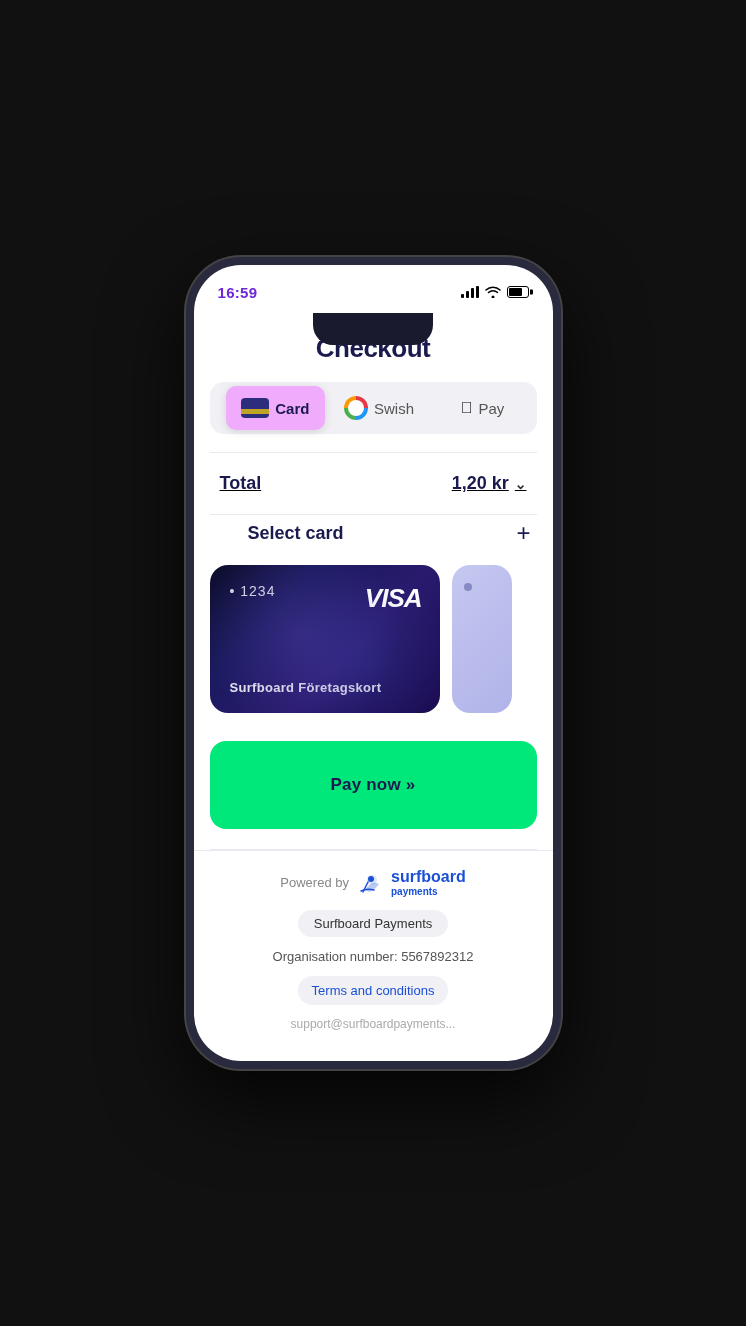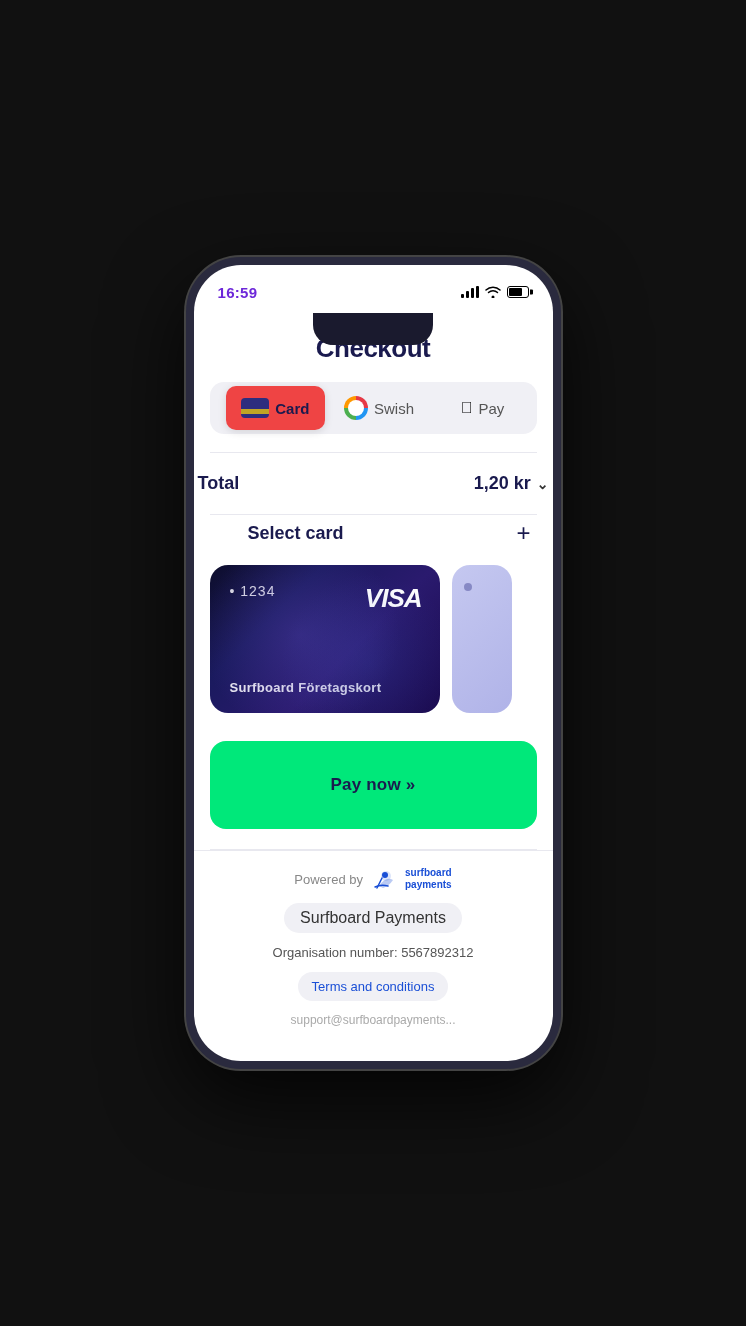--- a/index.html
+++ b/index.html
@@ -150,21 +150,21 @@
       gap: 6px;
       padding: 10px 8px;
       border-radius: 10px;
       cursor: pointer;
       font-size: 15px;
       font-weight: 500;
       color: #555;
     }
 
     .tab-item.active {
-      background: #ef4444;
+      background: #f0abfc;
       color: #1a1a4e;
       box-shadow: 0 2px 8px rgba(0,0,0,0.12);
       font-weight: 600;
       margin-left: 12px;
     }
 
     
     .card-tab-icon {
       width: 28px;
       height: 20px;
@@ -209,21 +209,22 @@
       height: 1px;
       background: #e8e8ef;
       margin: 0 16px;
     }
 
     
     .total-section {
       display: flex;
       justify-content: space-between;
       align-items: center;
-      padding: 20px 4px;
+      padding: 20px 26px;
+      text-decoration: underline;
     }
 
     .total-label {
       font-size: 18px;
       font-weight: 700;
       color: #1a1a4e;
     }
 
     .total-amount {
       display: flex;
@@ -399,21 +400,21 @@
       gap: 4px;
       color: #1a4fd6;
       font-size: 13px;
       font-weight: 600;
     }
 
     .company-badge {
       background: #f0f0f5;
       border-radius: 20px;
       padding: 6px 16px;
-      font-size: 16px;
+      font-size: 13px;
       color: #333;
       font-weight: 500;
     }
 
     .org-number {
       font-size: 13px;
       color: #555;
     }
 
     .footer-links {
@@ -540,21 +541,21 @@
         <span>Powered by</span>
         <div class="surfboard-logo">
           <svg width="30" height="22" viewBox="0 0 30 22" fill="none">
             <circle cx="15" cy="8" r="5" fill="#1a4fd6" opacity="0.15"></circle>
             <path d="M8 18 Q15 8 22 12 Q18 18 12 20 Z" fill="#1a4fd6" opacity="0.3"></path>
             <circle cx="14" cy="7" r="3" fill="#1a4fd6"></circle>
             <path d="M11 10 L6 20" stroke="#1a4fd6" stroke-width="1.5" stroke-linecap="round"></path>
             <path d="M4 19 Q10 16 17 18" stroke="#1a4fd6" stroke-width="1.5" stroke-linecap="round" fill="none"></path>
           </svg>
           <div>
-            <div style="font-size:10px; color:#1a4fd6; font-weight:700; line-height:1.2;">surfboard</div>
+            <div style="font-size:16px; color:#1a4fd6; font-weight:700; line-height:1.2;">surfboard</div>
             <div style="font-size:10px; color:#1a4fd6; font-weight:700; line-height:1.2;">payments</div>
           </div>
         </div>
       </div>
 
       <div class="company-badge">
         <span>Surfboard Payments</span>
       </div>
 
       <span class="org-number">Organisation number: 5567892312</span>

